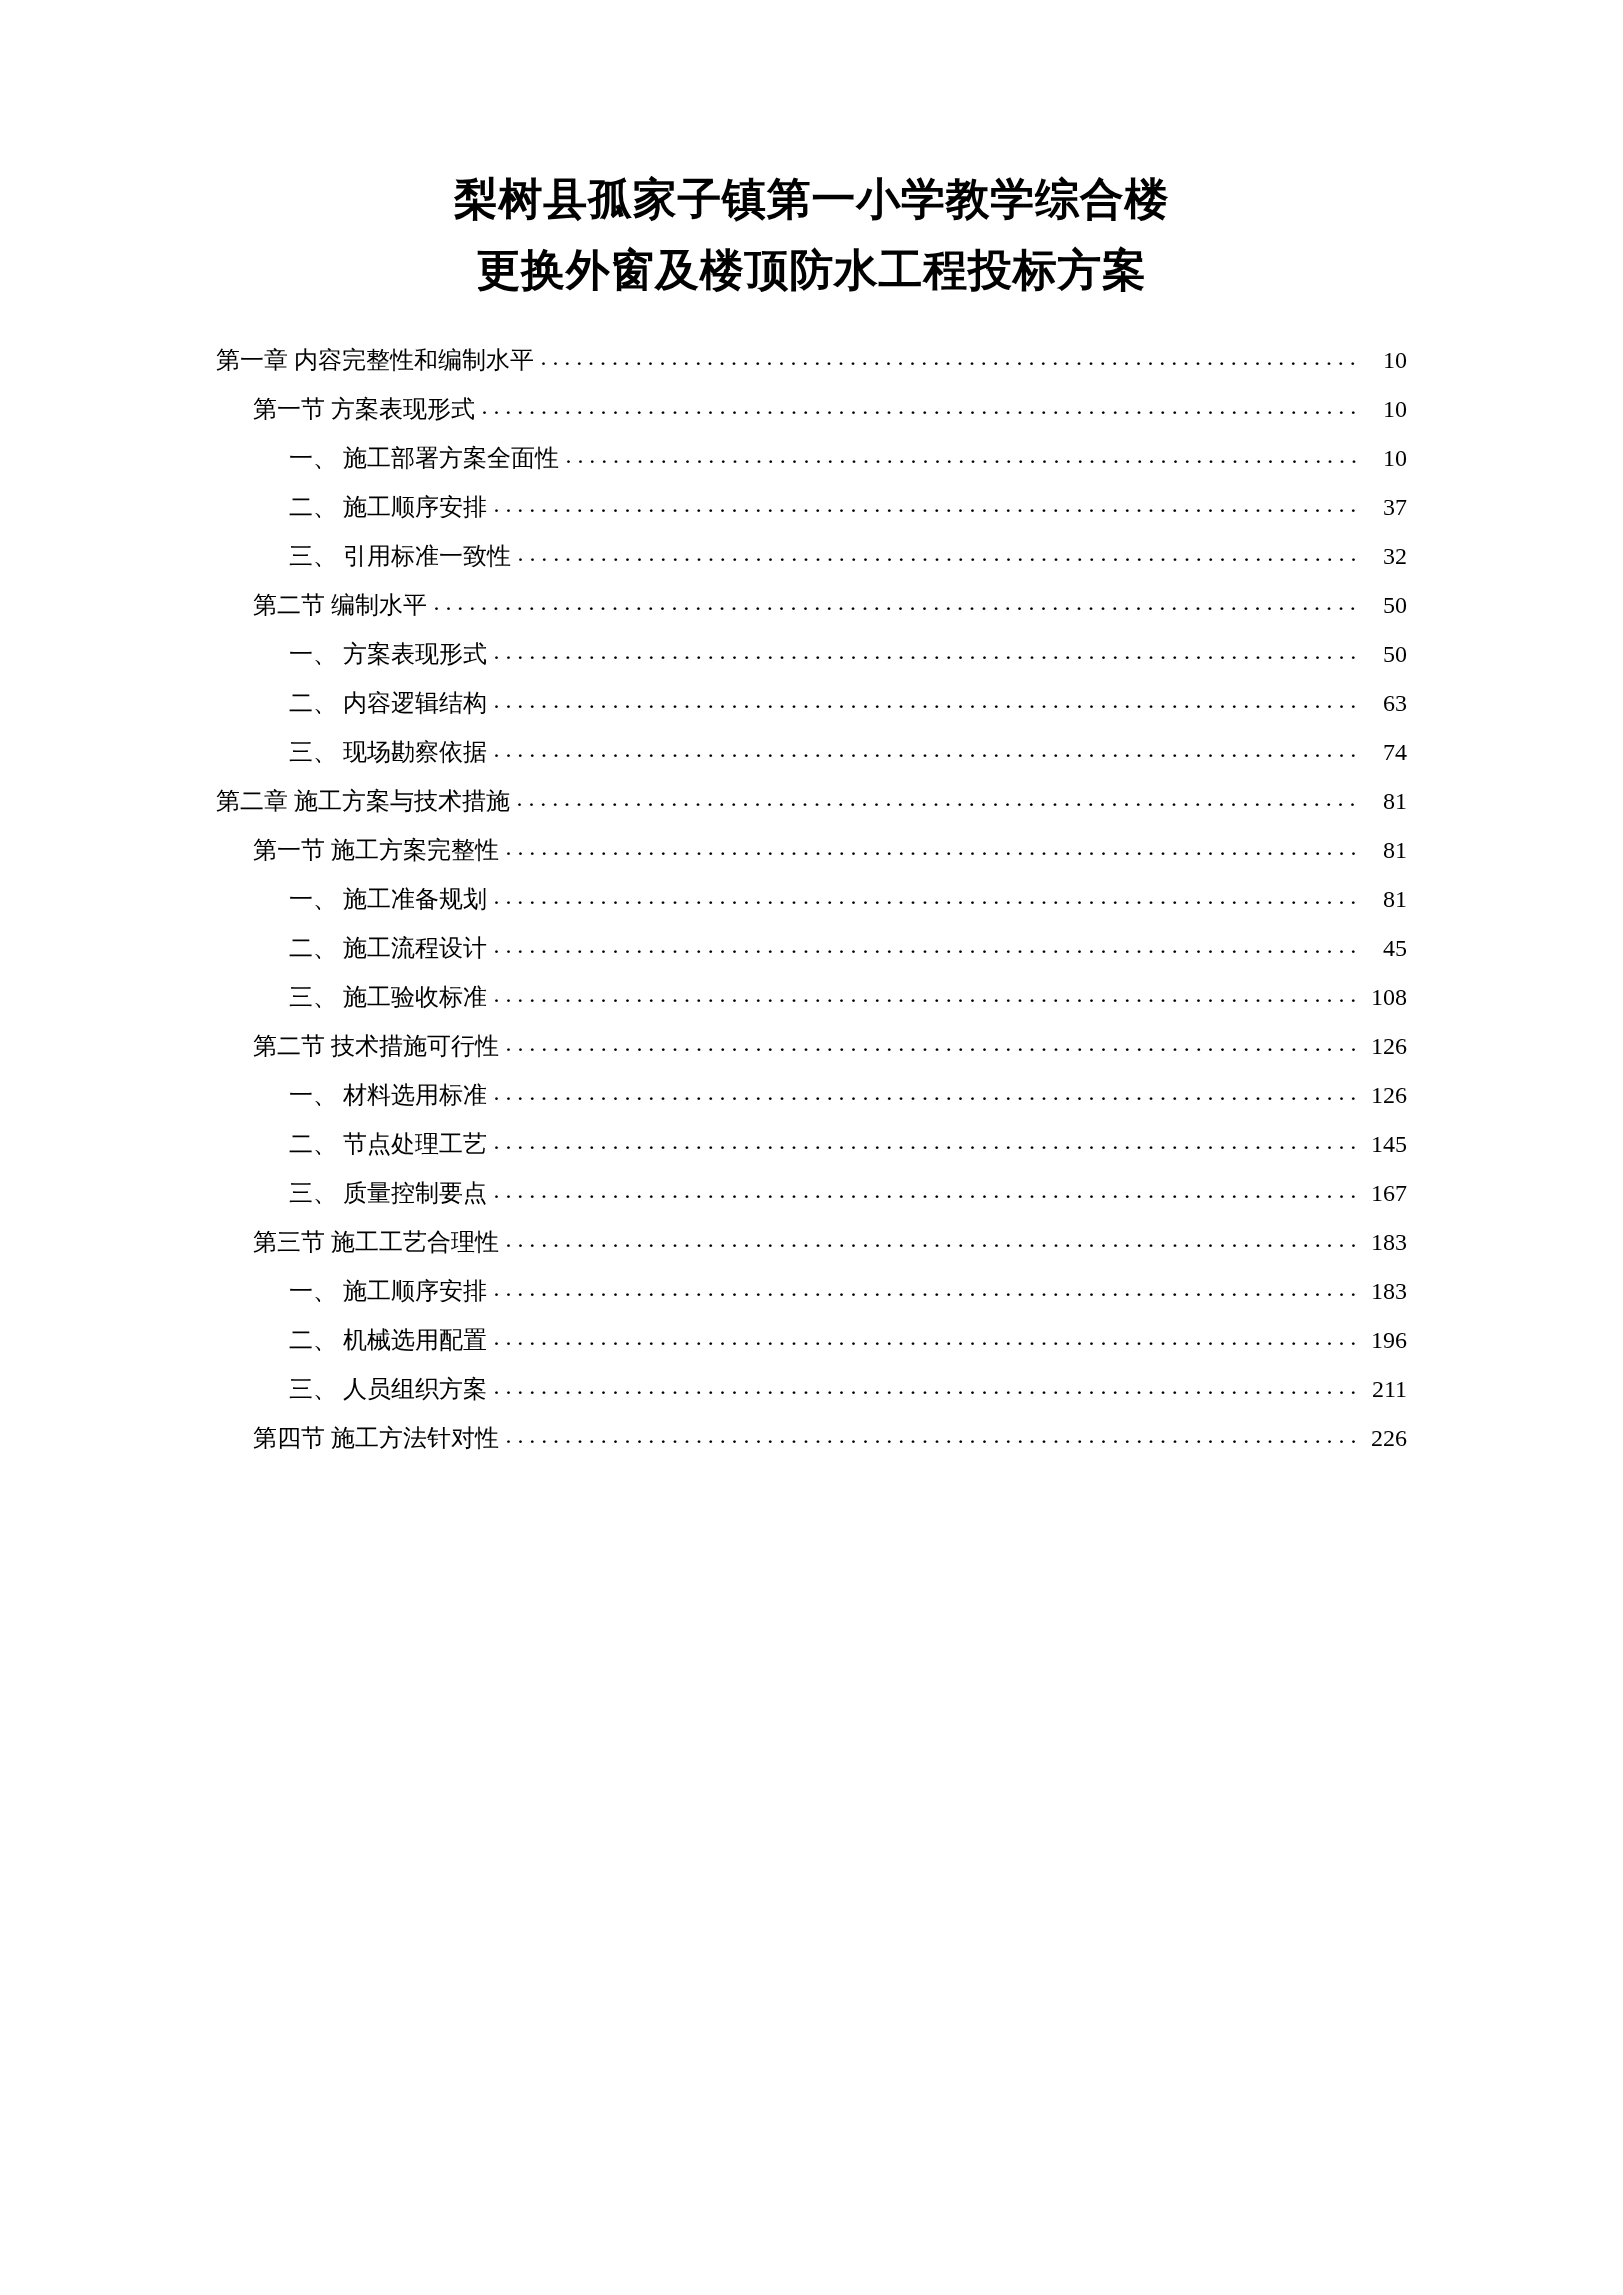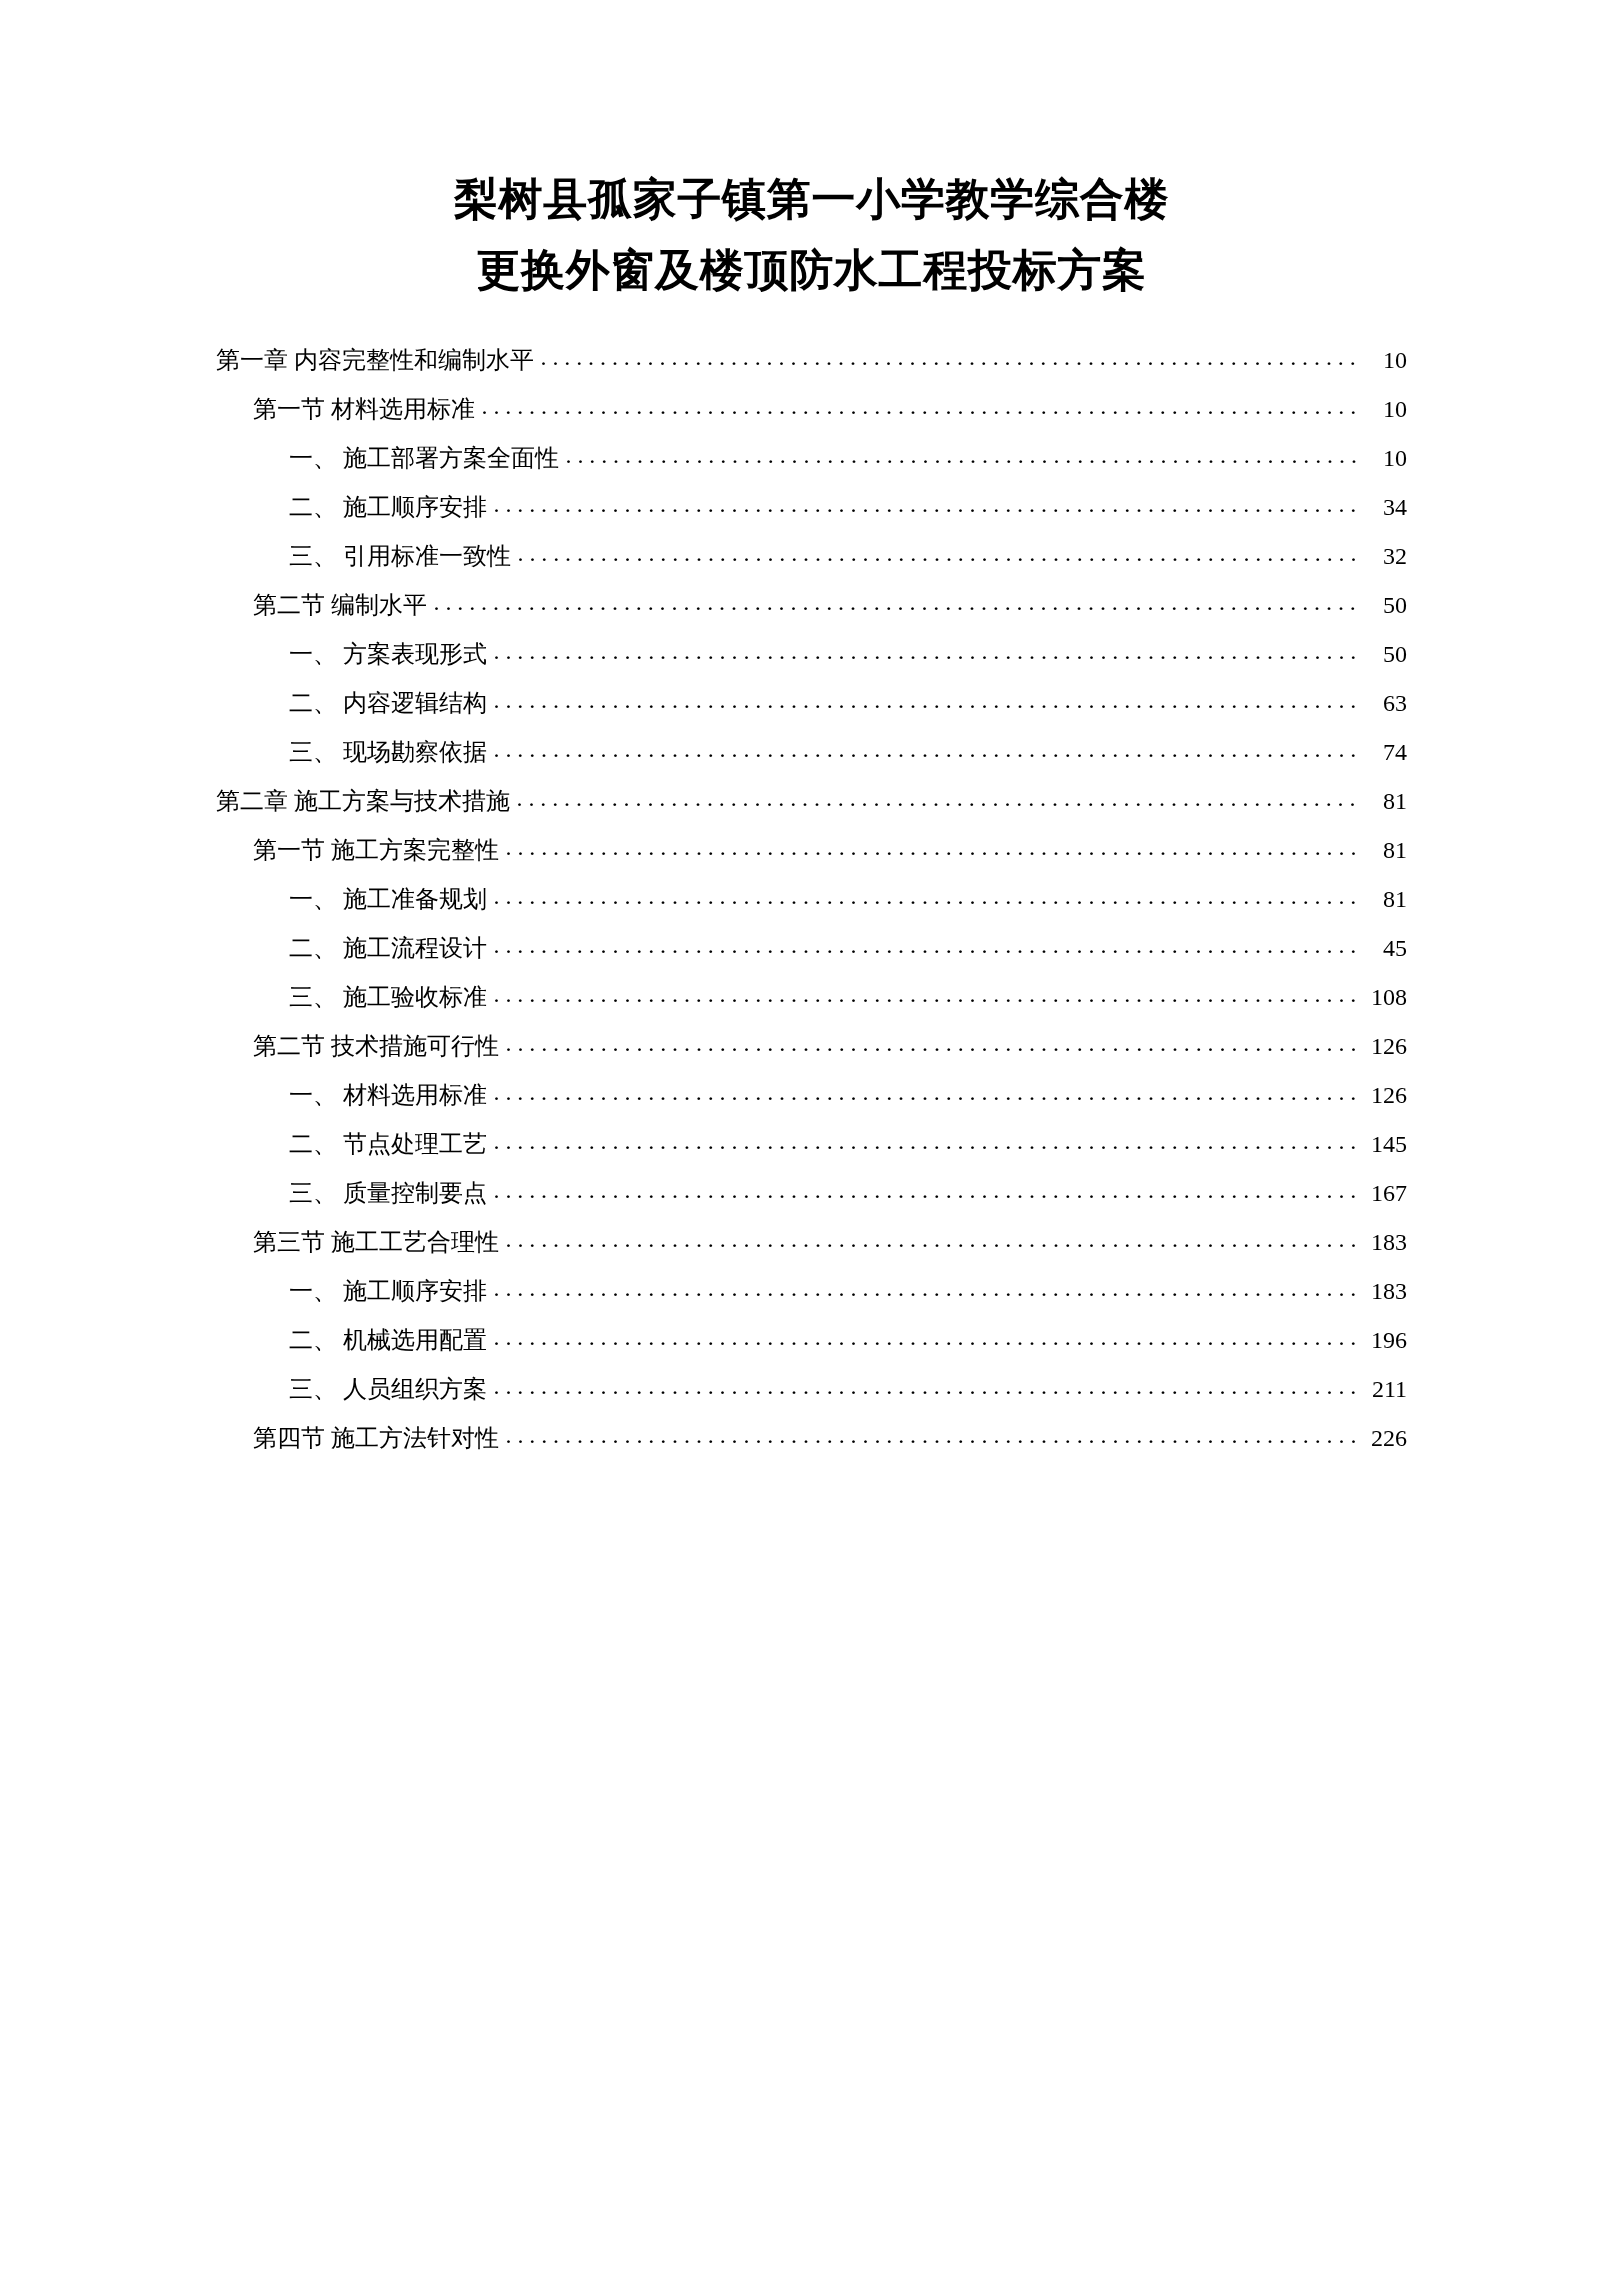--- a/index.html
+++ b/index.html
@@ -83,35 +83,35 @@
 
     <div class="toc">
 
       <div class="toc-entry lvl-1">
         <span class="label">第一章  内容完整性和编制水平</span>
         <span class="leader">.................................................................................................</span>
         <span class="pageno">10</span>
       </div>
 
       <div class="toc-entry lvl-2">
-        <span class="label">第一节  材料选用标准</span>
+        <span class="label">第一节  方案表现形式</span>
         <span class="leader">.................................................................................................</span>
         <span class="pageno">10</span>
       </div>
 
       <div class="toc-entry lvl-3">
         <span class="label">一、  施工部署方案全面性</span>
         <span class="leader">.................................................................................................</span>
         <span class="pageno">10</span>
       </div>
 
       <div class="toc-entry lvl-3">
         <span class="label">二、  施工顺序安排</span>
         <span class="leader">.................................................................................................</span>
-        <span class="pageno">34</span>
+        <span class="pageno">37</span>
       </div>
 
       <div class="toc-entry lvl-3">
         <span class="label">三、  引用标准一致性</span>
         <span class="leader">.................................................................................................</span>
         <span class="pageno">32</span>
       </div>
 
       <div class="toc-entry lvl-2">
         <span class="label">第二节  编制水平</span>

